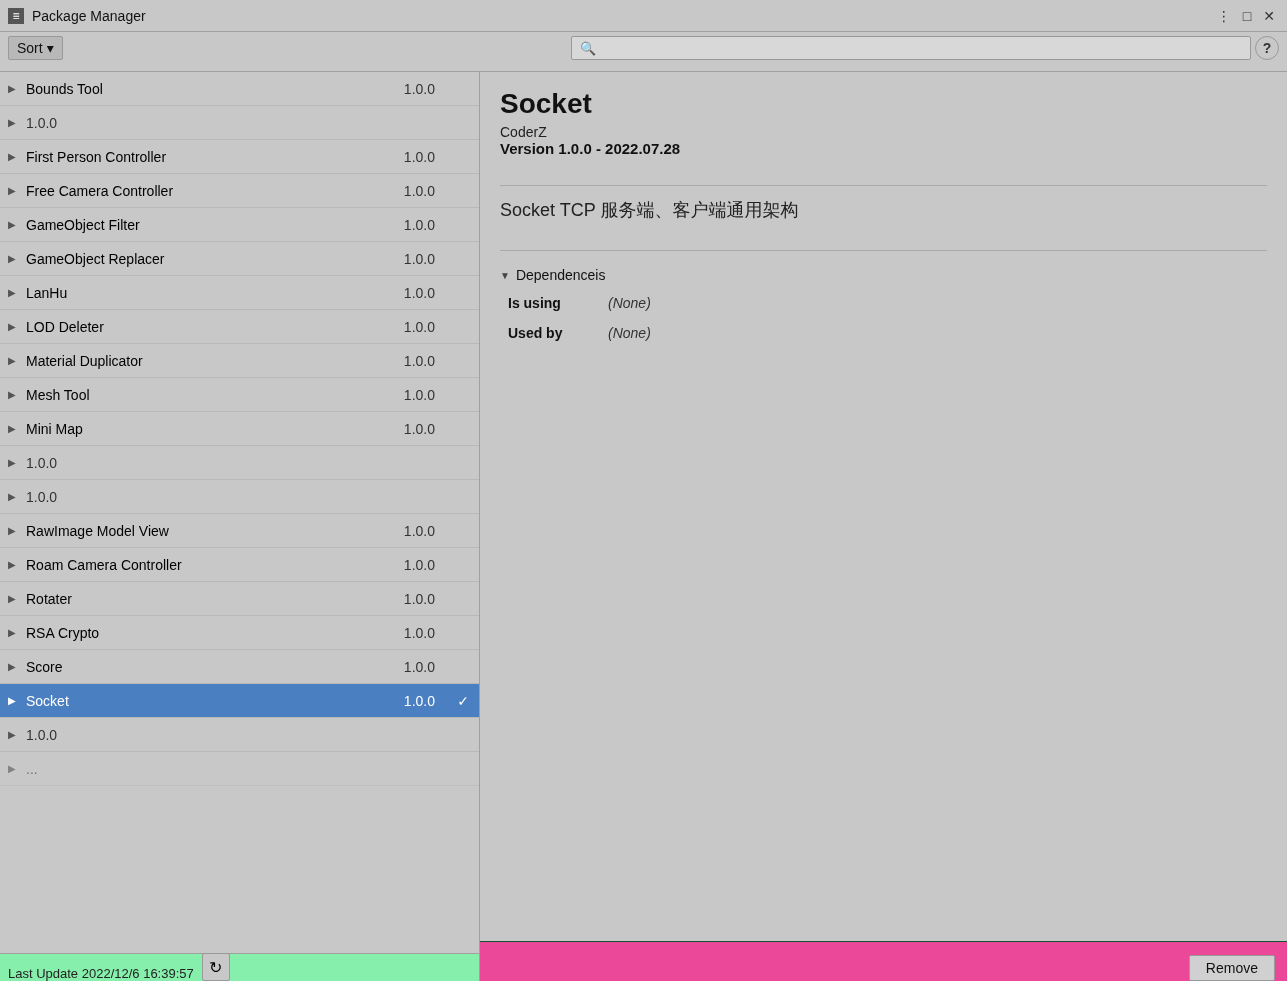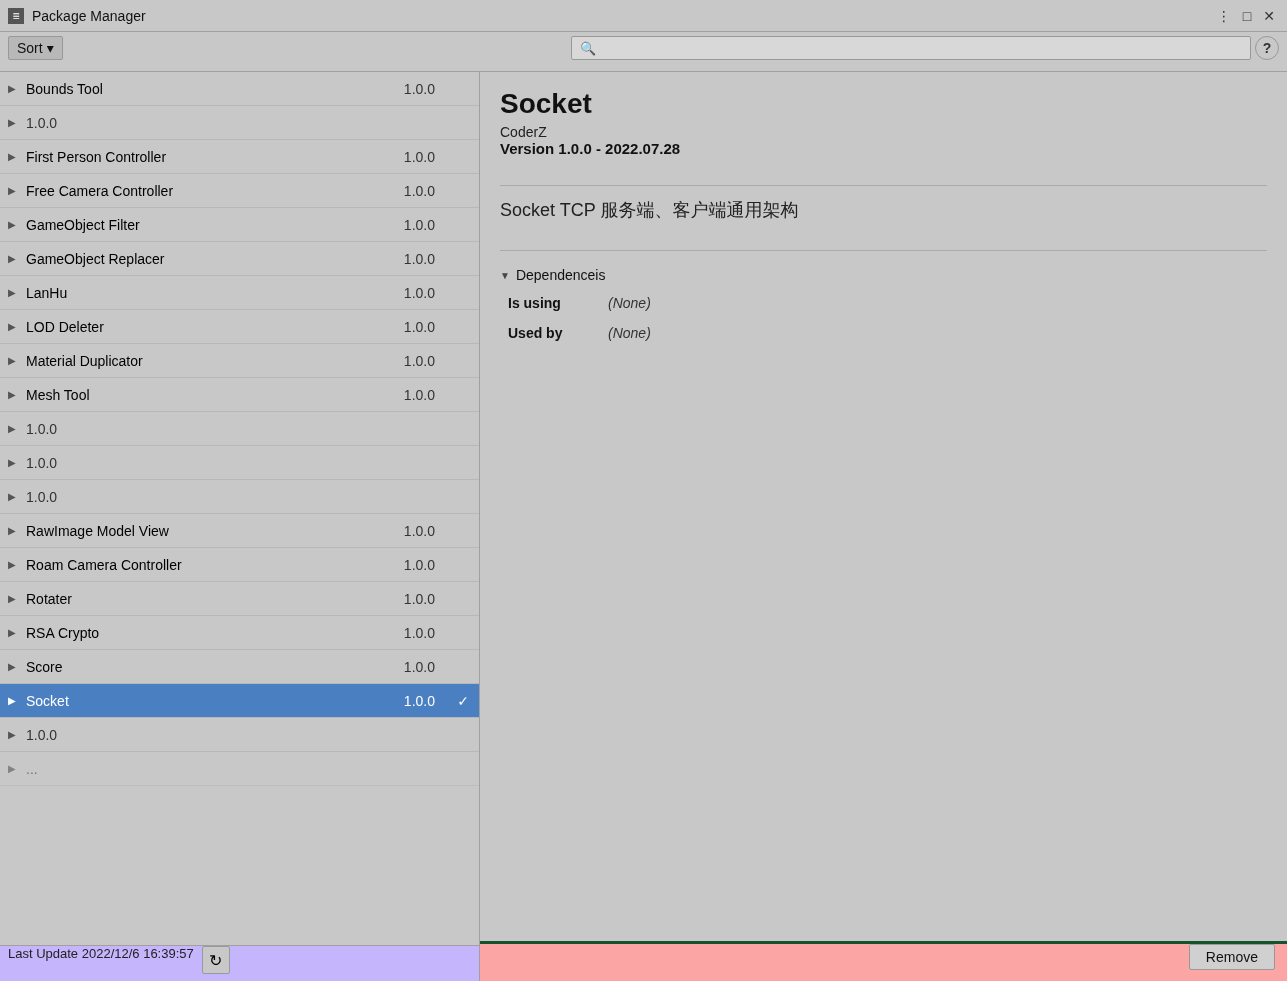--- a/index.html
+++ b/index.html
@@ -182,25 +182,25 @@
       color: #333;
       width: 16px;
       text-align: center;
     }
     .package-item.selected .package-check {
       color: white;
     }
 
     
     .status-bar {
-      height: 36px;
-      background: #c4b5fd;
+      height: 28px;
+      background: #86efac;
       border-top: 1px solid #a0a0a0;
       display: flex;
-      align-items: flex-start;
+      align-items: flex-end;
       padding: 0 8px;
       gap: 8px;
     }
     .status-text {
       font-size: 13px;
       color: #222;
     }
     .refresh-btn {
       width: 28px;
       height: 28px;
@@ -282,24 +282,24 @@
     }
     .dep-value {
       font-size: 14px;
       color: #333;
       font-style: italic;
     }
 
     
     .bottom-bar {
       height: 40px;
-      background: #fca5a5;
-      border-top: 3px solid #14532d;
-      display: flex;
-      align-items: flex-start;
+      background: #ec4899;
+      border-top: 1px solid #14532d;
+      display: flex;
+      align-items: flex-end;
       justify-content: flex-end;
       padding: 0 12px;
       flex-shrink: 0;
     }
     .remove-btn {
       background: #d0d0d0;
       border: 1px solid #999;
       padding: 4px 16px;
       cursor: pointer;
       font-size: 14px;
@@ -395,20 +395,21 @@
       <span class="package-check"></span>
         </div>
         <div class="package-item">
           <span class="package-arrow">▶</span>
       <span class="package-name">Mesh Tool</span>
       <span class="package-version">1.0.0</span>
       <span class="package-check"></span>
         </div>
         <div class="package-item">
           <span class="package-arrow">▶</span>
+      <span class="package-name">Mini Map</span>
       <span class="package-version">1.0.0</span>
       <span class="package-check"></span>
         </div>
         <div class="package-item">
           <span class="package-arrow">▶</span>
       <span class="package-version">1.0.0</span>
       <span class="package-check"></span>
         </div>
         <div class="package-item">
           <span class="package-arrow">▶</span>

